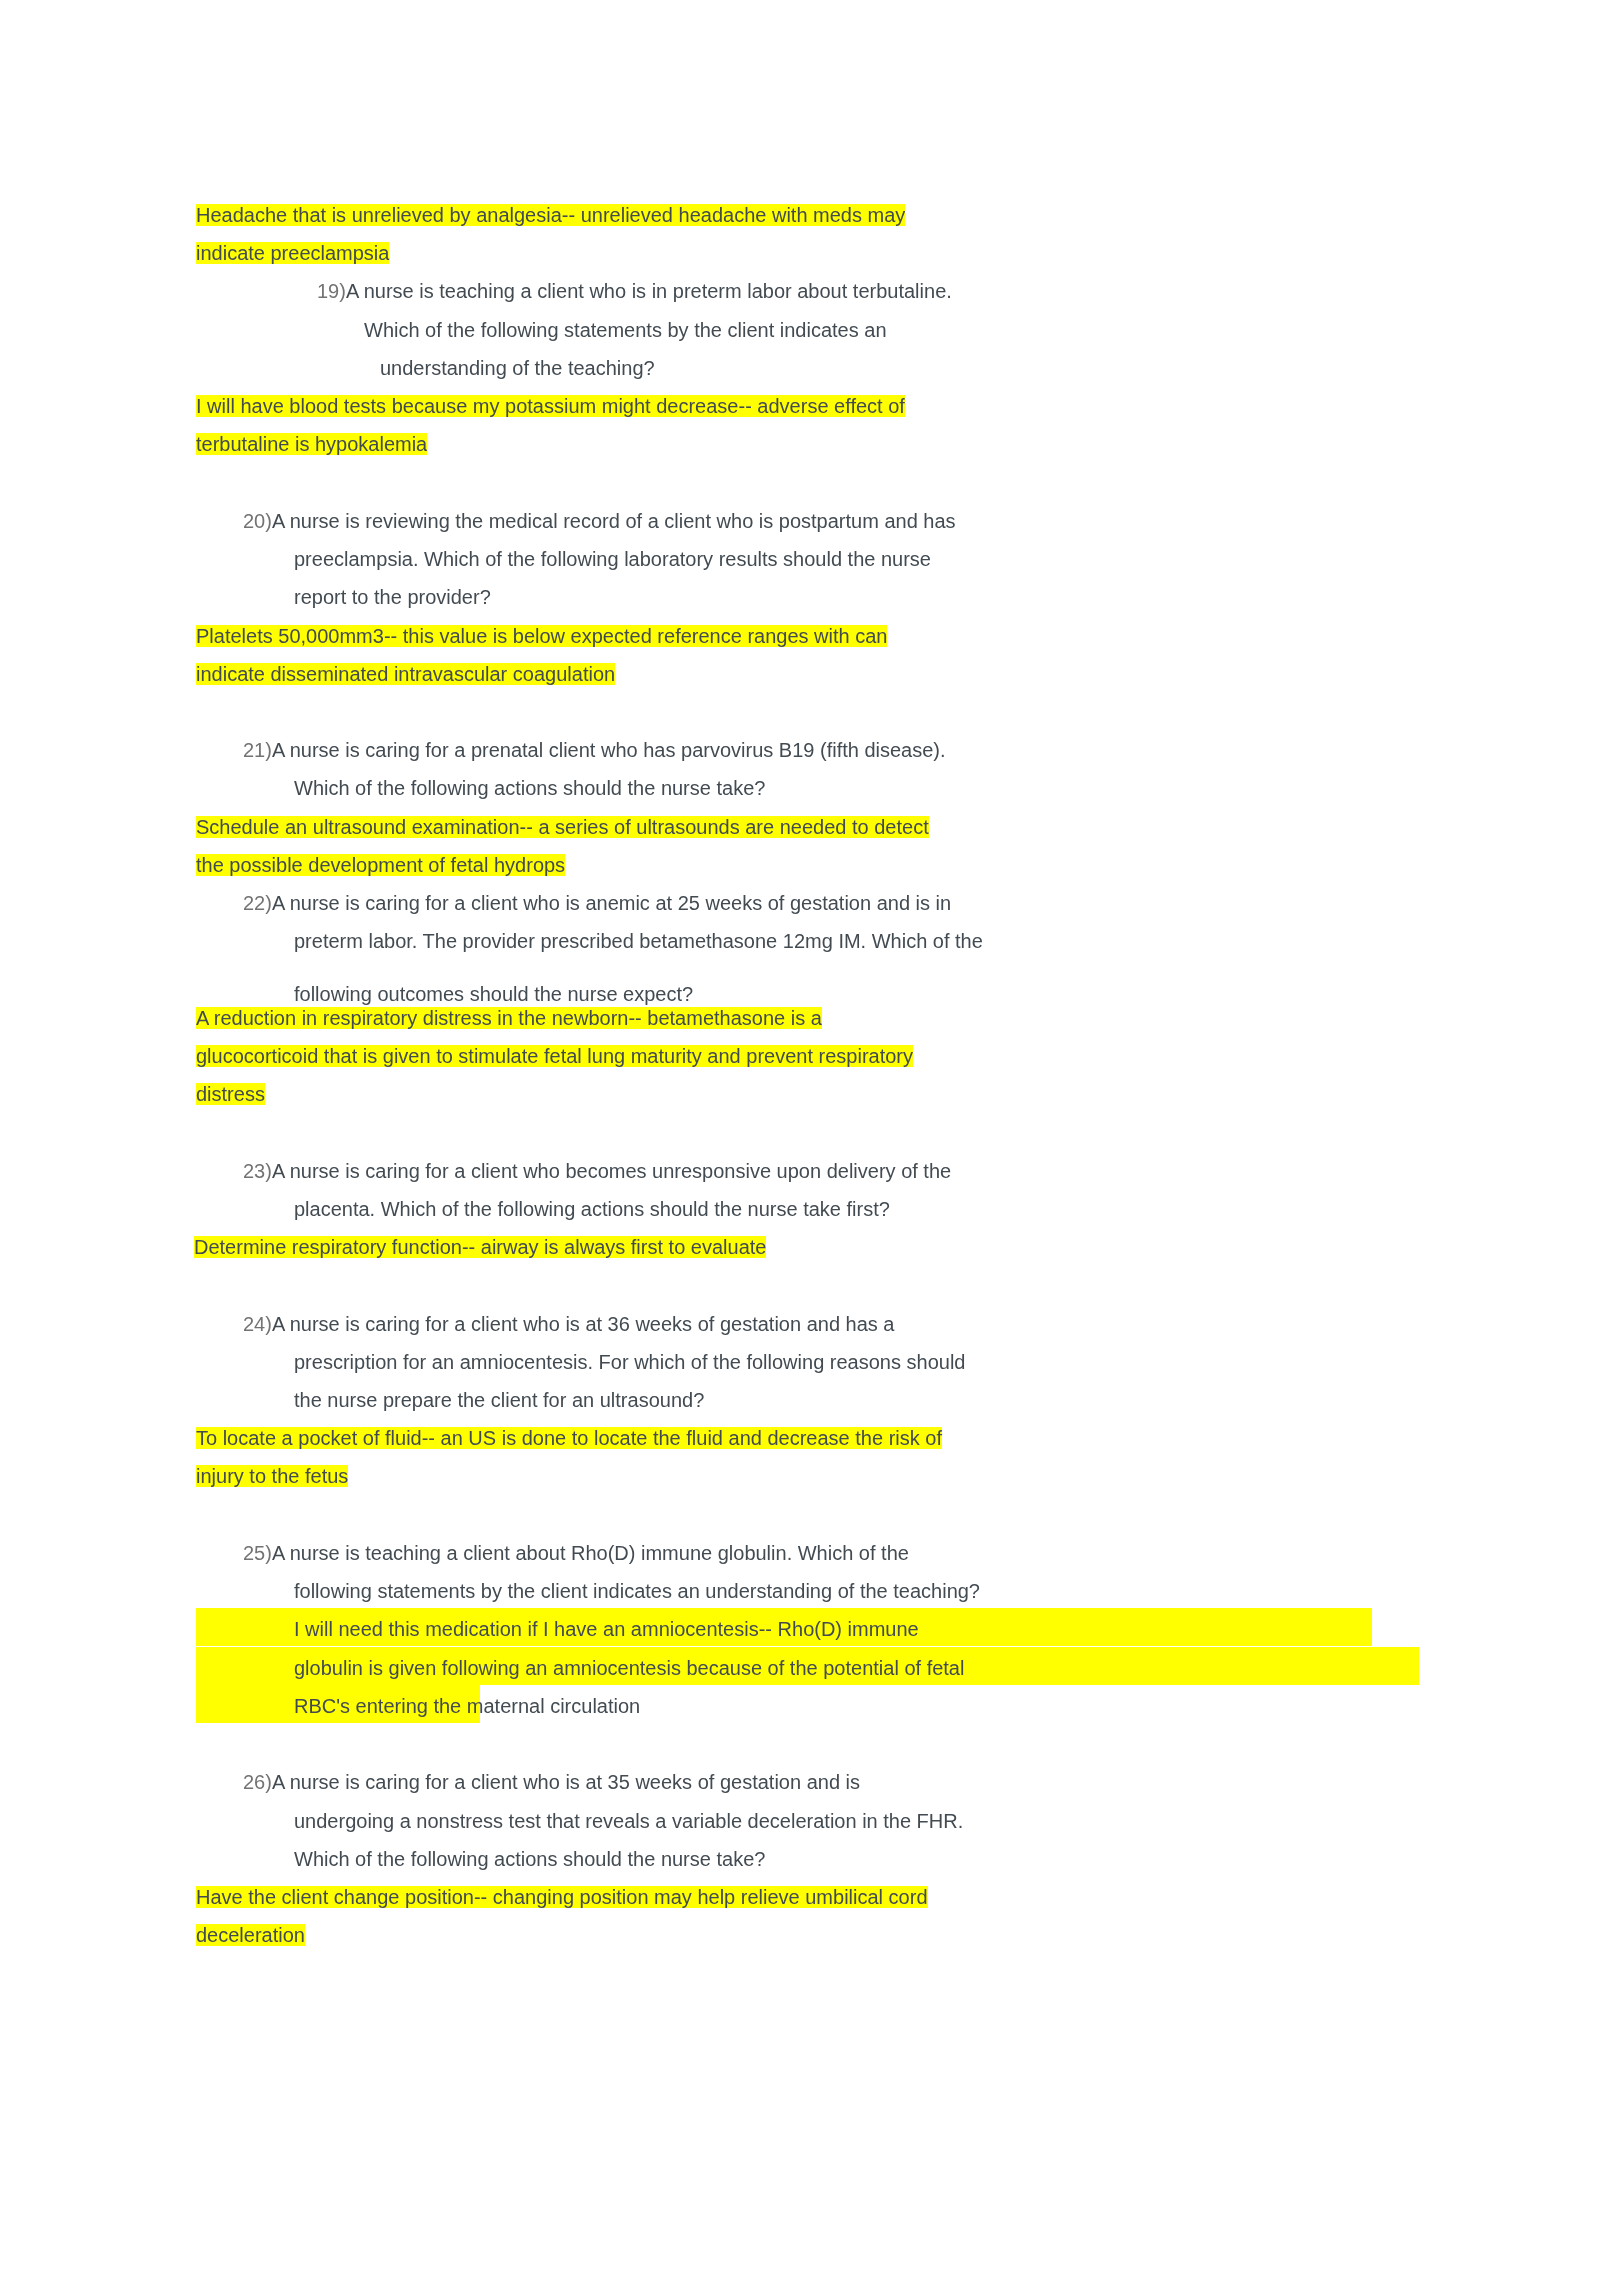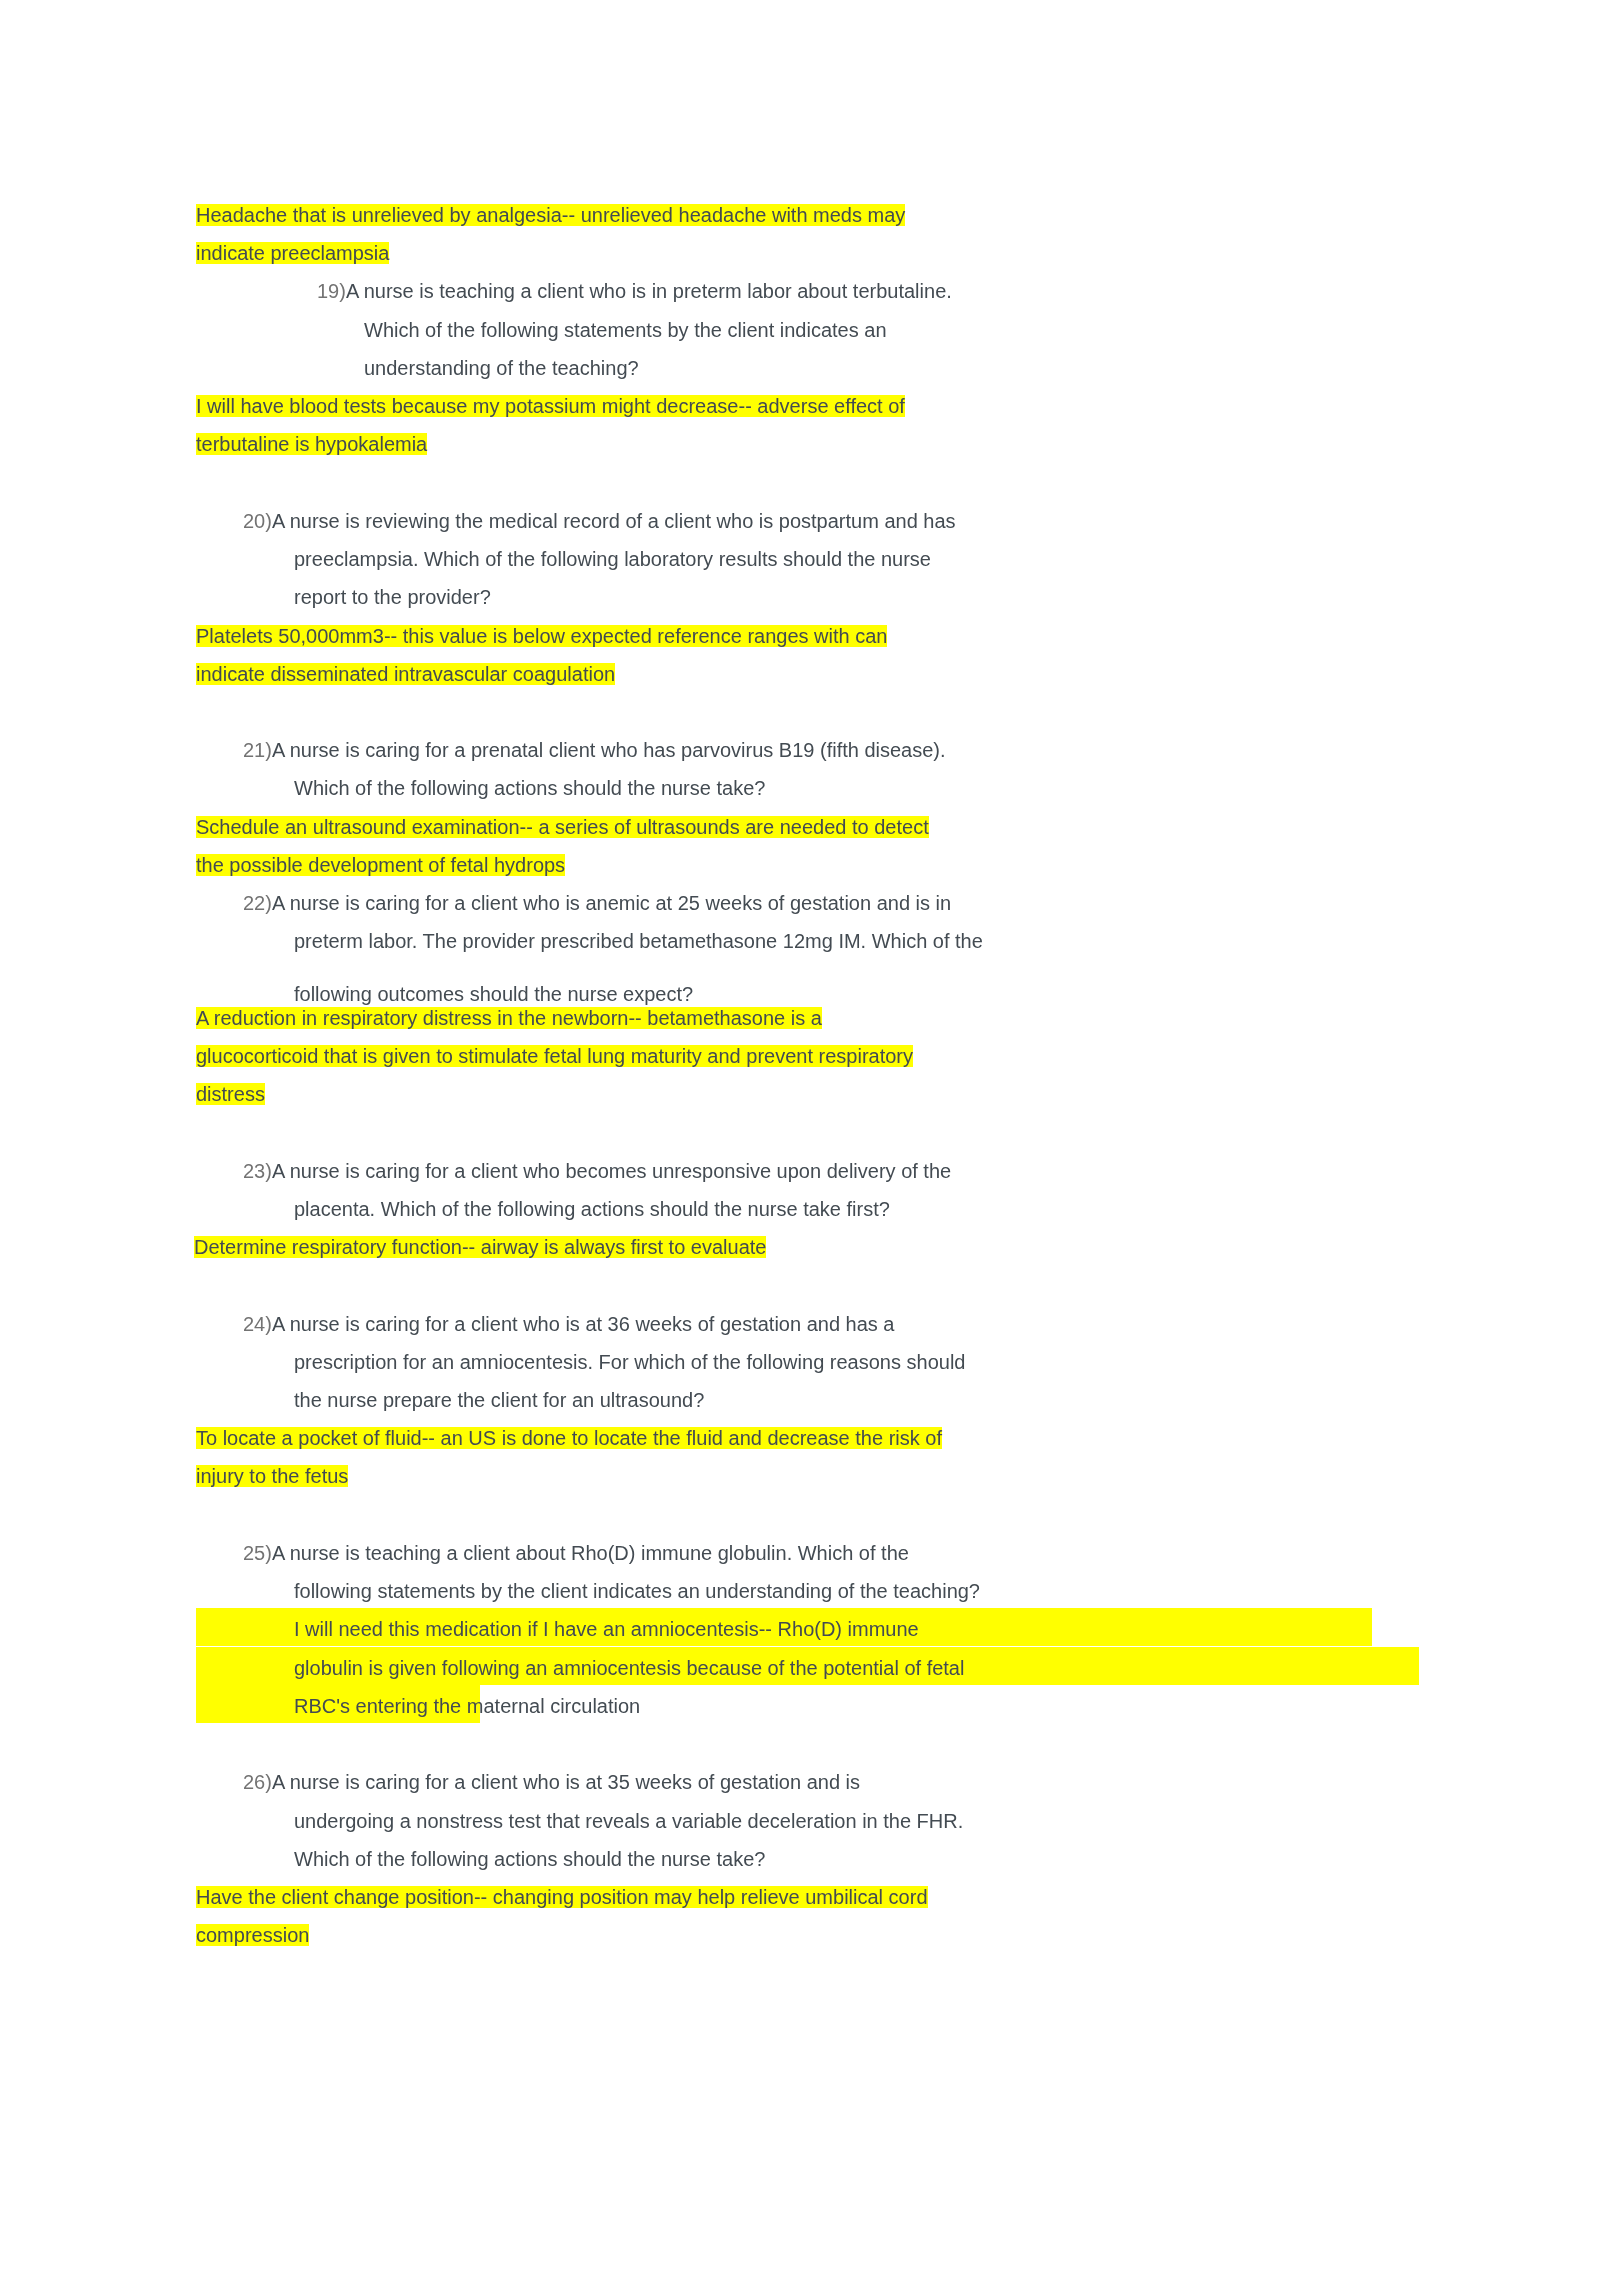--- a/index.html
+++ b/index.html
@@ -51,21 +51,21 @@
 <div class="page">
 
   <div>
     <div class="line" style="left:196px; top:196px;"><span class="hl">Headache that is unrelieved by analgesia-- unrelieved headache with meds may</span></div>
     <div class="line" style="left:196px; top:234px;"><span class="hl">indicate preeclampsia</span></div>
   </div>
 
   <div>
     <div class="line" style="left:317px; top:272px;"><span class="num">19)</span><span class="q-text">A nurse is teaching a client who is in preterm labor about terbutaline.</span></div>
     <div class="line" style="left:364px; top:311px;">Which of the following statements by the client indicates an</div>
-    <div class="line" style="left:364px; top:349px;">understanding of the teaching?</div>
+    <div class="line" style="left:380px; top:349px;">understanding of the teaching?</div>
     <div class="line" style="left:196px; top:387px;"><span class="hl">I will have blood tests because my potassium might decrease-- adverse effect of</span></div>
     <div class="line" style="left:196px; top:425px;"><span class="hl">terbutaline is hypokalemia</span></div>
   </div>
 
   <div>
     <div class="line" style="left:243px; top:502px;"><span class="num">20)</span><span class="q-text">A nurse is reviewing the medical record of a client who is postpartum and has</span></div>
     <div class="line" style="left:294px; top:540px;">preeclampsia. Which of the following laboratory results should the nurse</div>
     <div class="line" style="left:294px; top:578px;">report to the provider?</div>
     <div class="line" style="left:196px; top:617px;"><span class="hl">Platelets 50,000mm3-- this value is below expected reference ranges with can</span></div>
     <div class="line" style="left:196px; top:655px;"><span class="hl">indicate disseminated intravascular coagulation</span></div>
@@ -111,17 +111,17 @@
     <div class="line" style="left:294px; top:1610px;">I will need this medication if I have an amniocentesis-- Rho(D) immune</div>
     <div class="line" style="left:294px; top:1649px;">globulin is given following an amniocentesis because of the potential of fetal</div>
     <div class="line" style="left:294px; top:1687px;">RBC's entering the maternal circulation</div>
   </div>
 
   <div>
     <div class="line" style="left:243px; top:1763px;"><span class="num">26)</span><span class="q-text">A nurse is caring for a client who is at 35 weeks of gestation and is</span></div>
     <div class="line" style="left:294px; top:1802px;">undergoing a nonstress test that reveals a variable deceleration in the FHR.</div>
     <div class="line" style="left:294px; top:1840px;">Which of the following actions should the nurse take?</div>
     <div class="line" style="left:196px; top:1878px;"><span class="hl">Have the client change position-- changing position may help relieve umbilical cord</span></div>
-    <div class="line" style="left:196px; top:1916px;"><span class="hl">compression</span></div>
+    <div class="line" style="left:196px; top:1916px;"><span class="hl">deceleration</span></div>
   </div>
 
 </div>
 
 
 </body></html>

